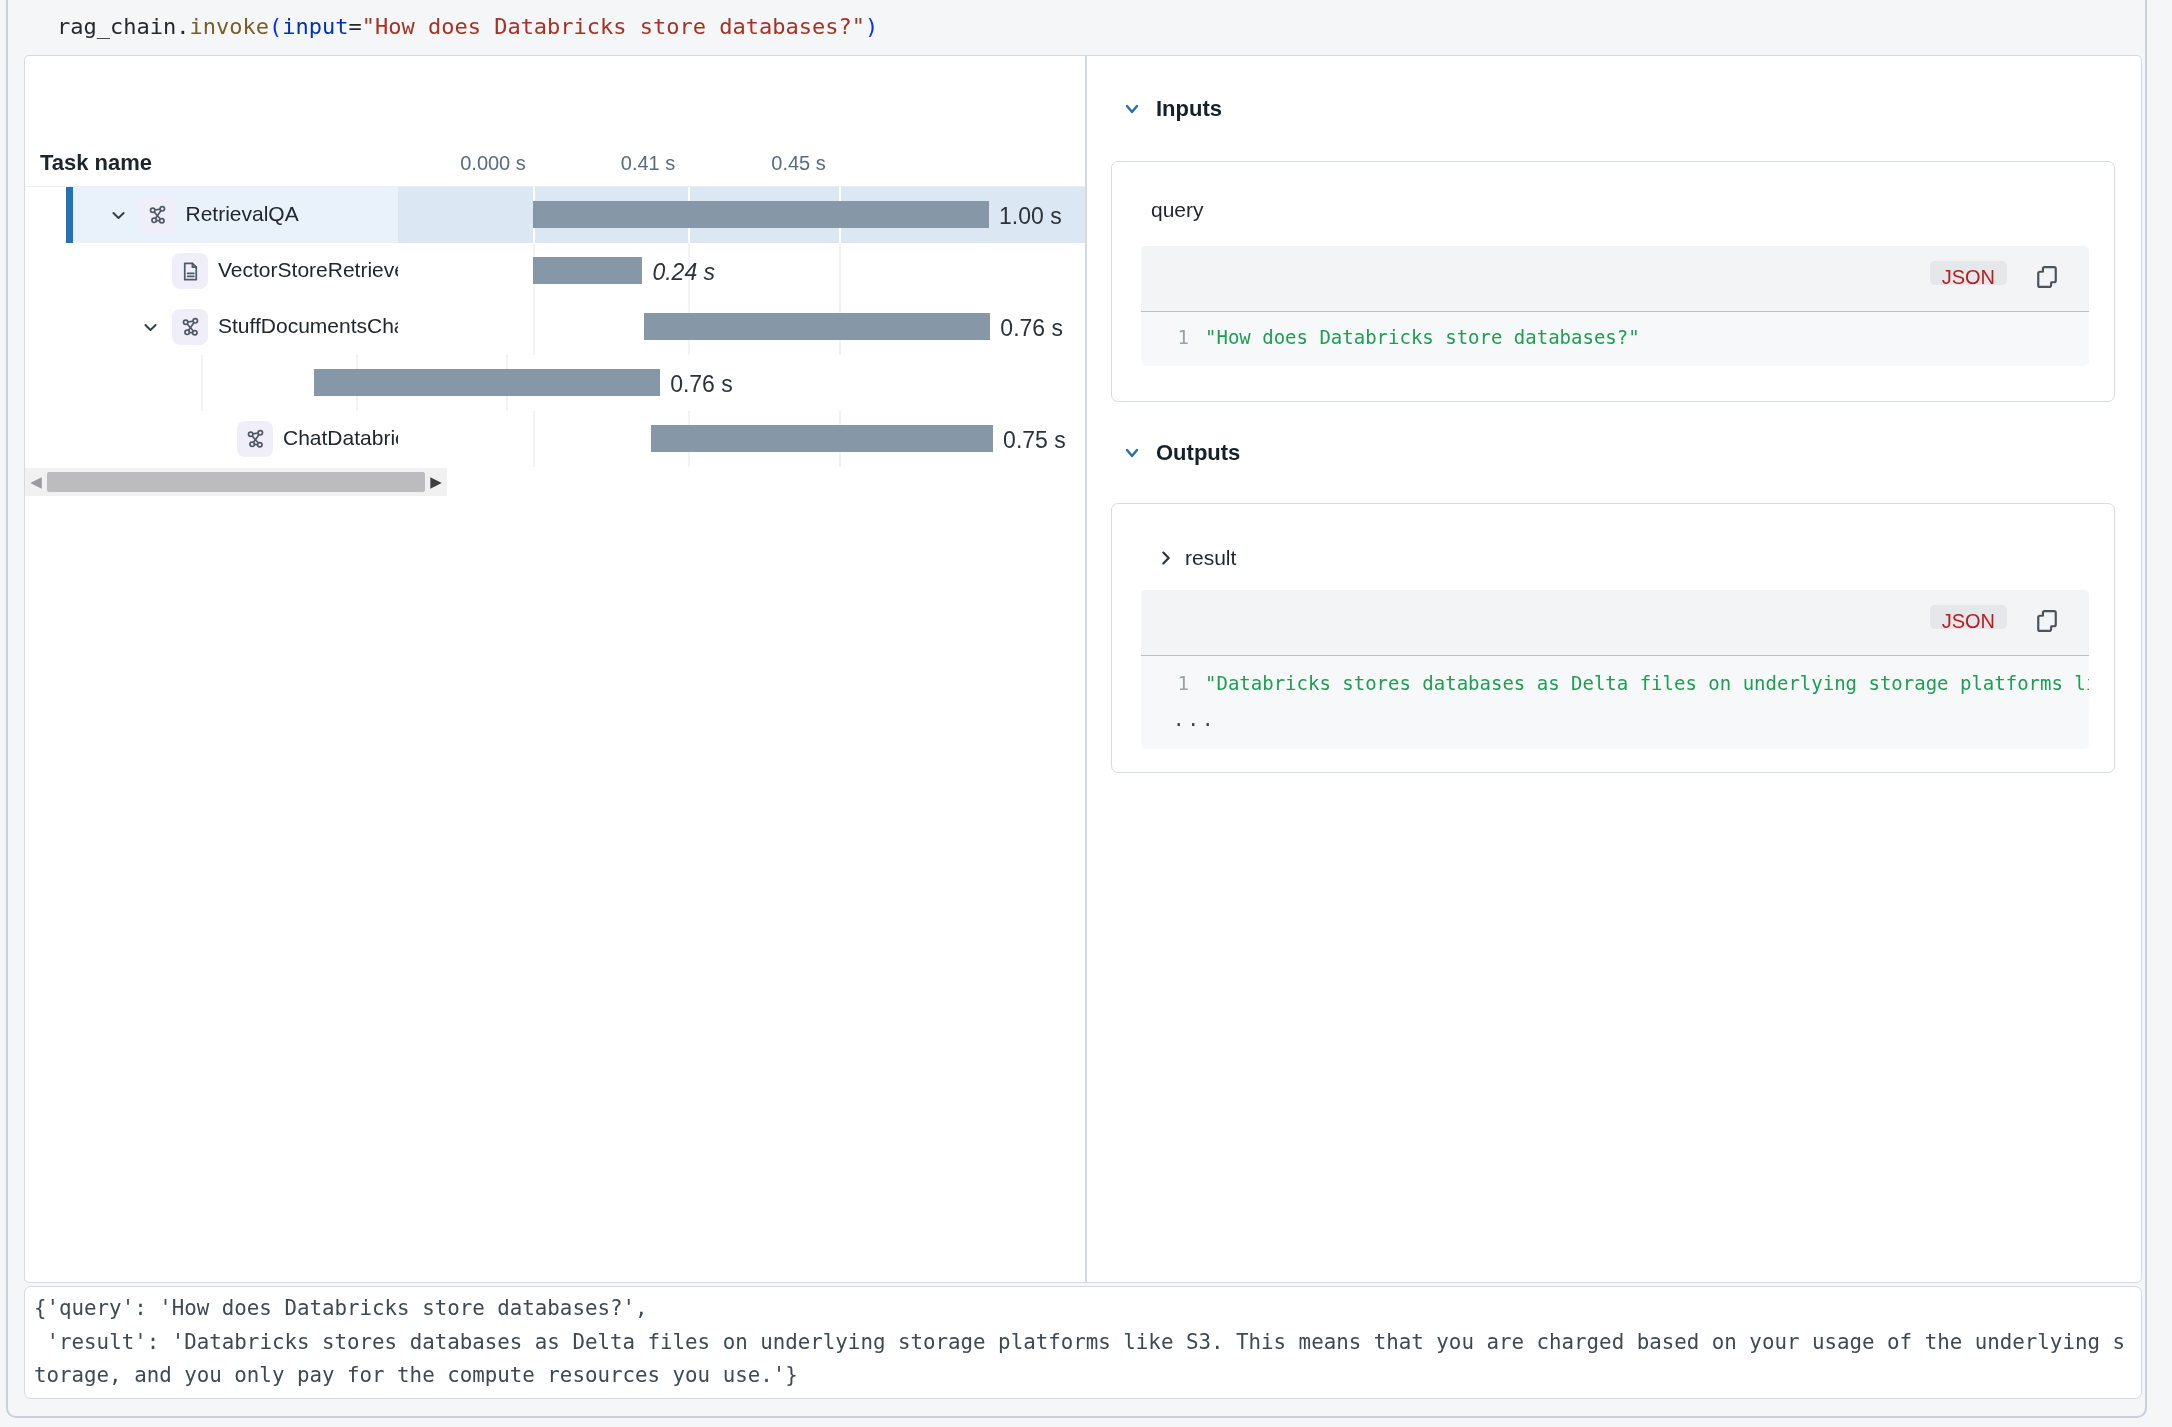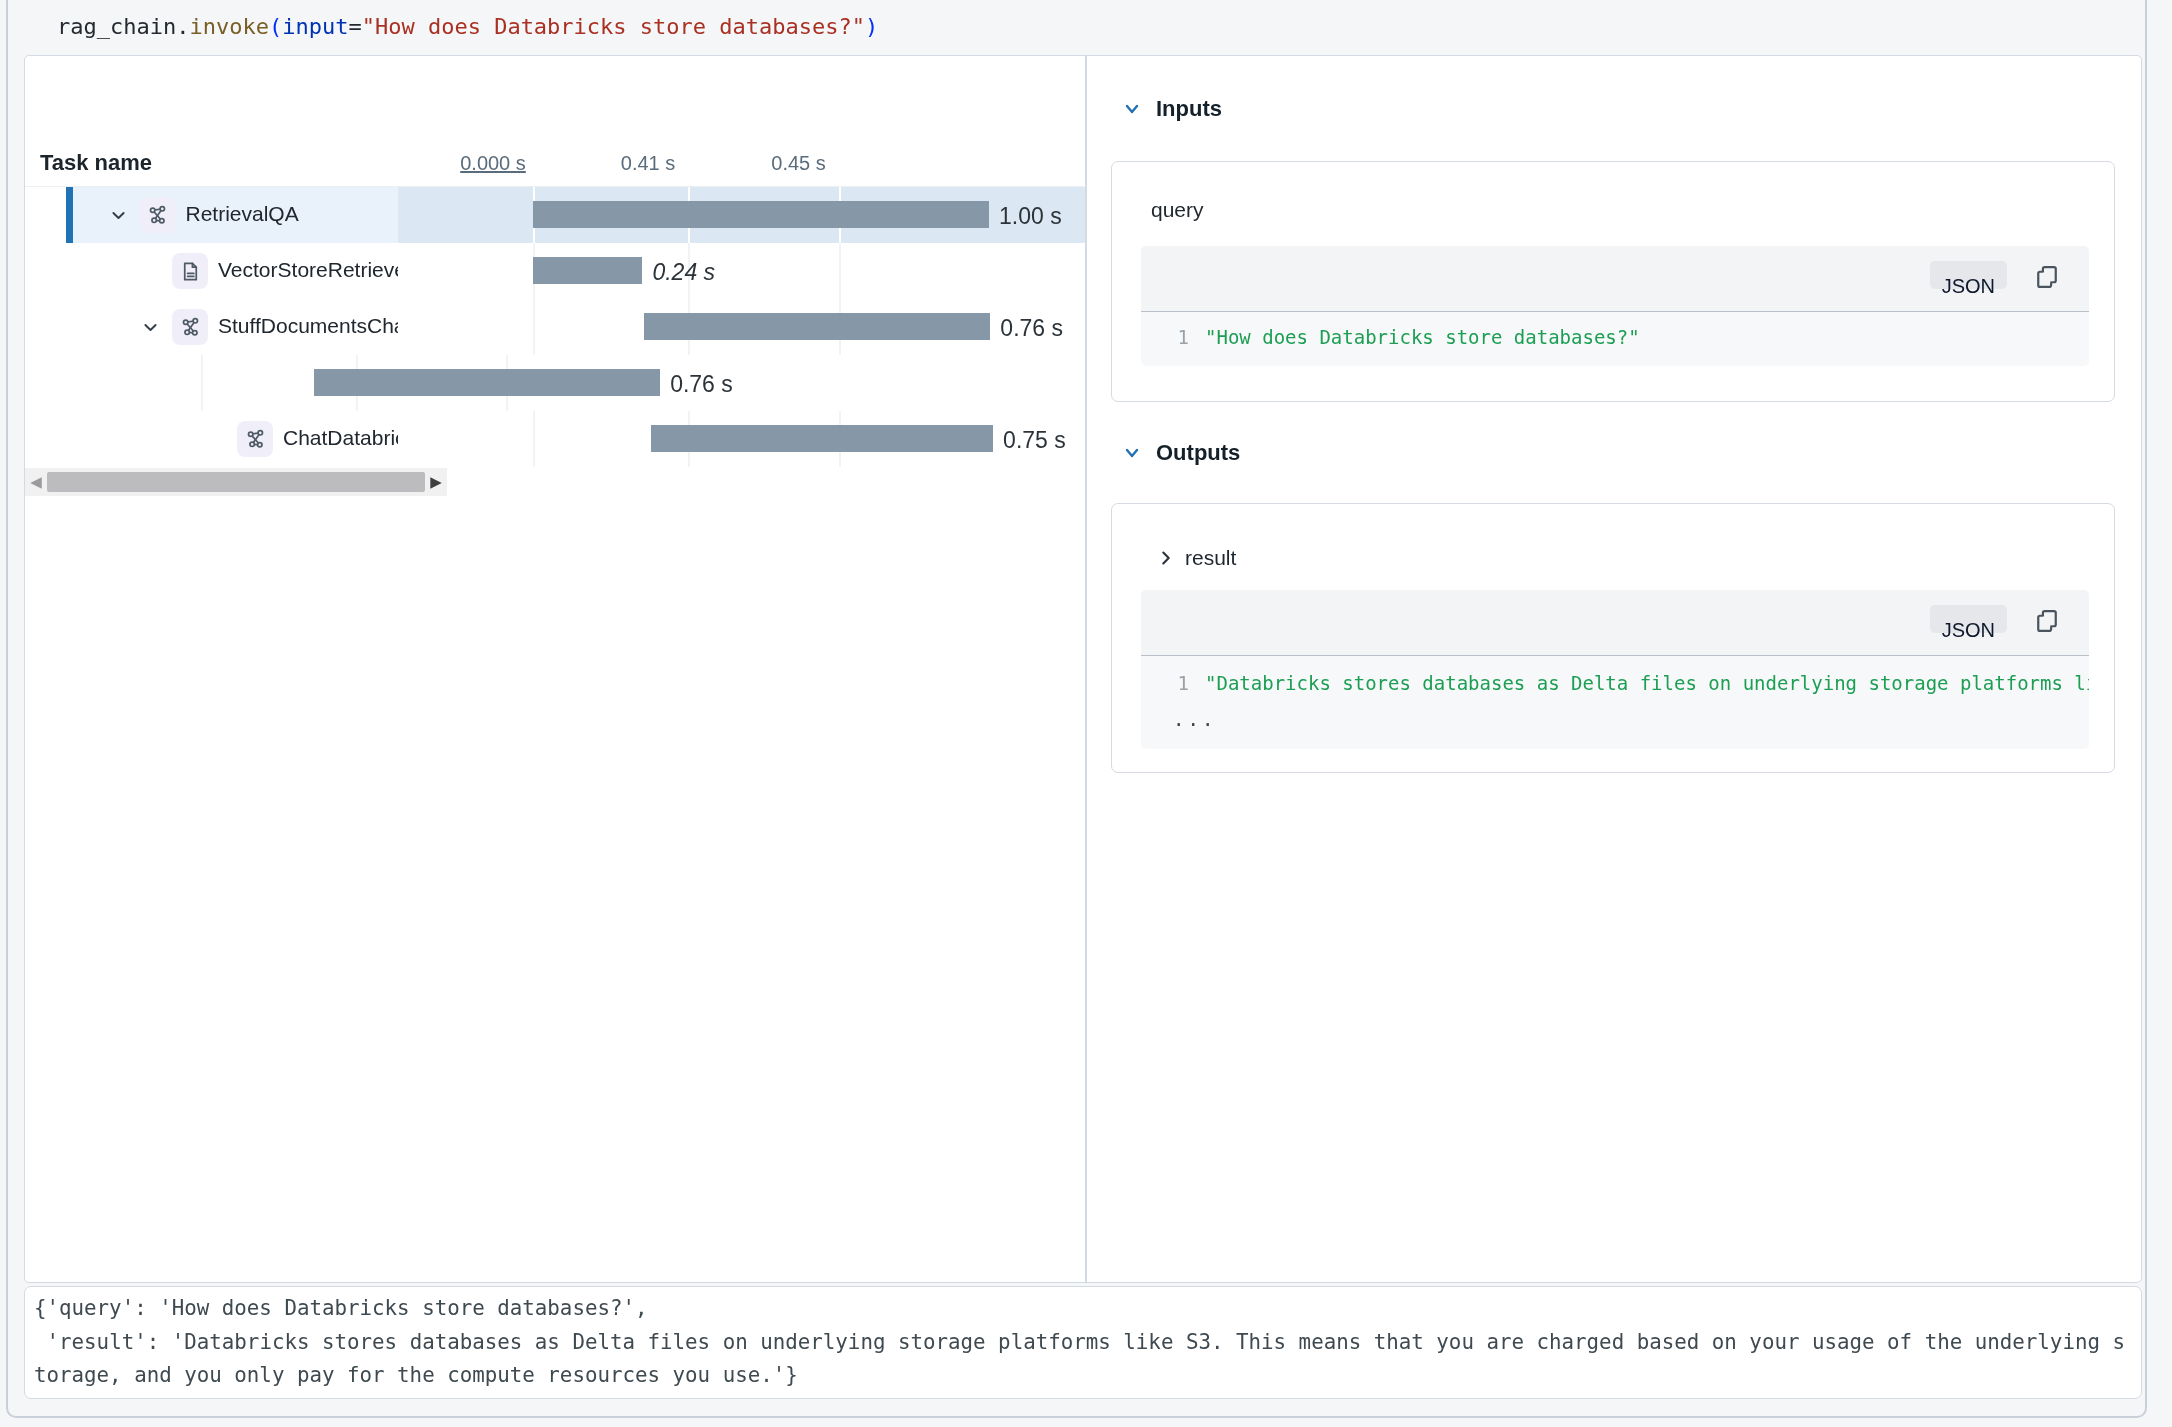--- a/index.html
+++ b/index.html
@@ -57,22 +57,22 @@
   #hs-thumb { height:20px; flex:1; background:#bcbcbe; border-radius:2px; cursor:pointer; }
 
   
   .section-head { position:absolute; display:flex; align-items:center; cursor:pointer; }
   .section-title { font-size:22px; font-weight:600; color:#14212a; margin-left:14px; }
   .card { position:absolute; background:#fff; border:1.5px solid #d6dbe2; border-radius:7px; }
   .field-label { font-size:21px; font-weight:500; color:#1f262d; }
   .code-block { position:absolute; border-radius:5px; overflow:hidden; }
   .cb-head { position:relative; height:66px; background:#f3f4f6; border-bottom:1.5px solid #b9c0c8; }
   .cb-body { position:relative; background:#f7f8f9; }
-  .json-pill { position:absolute; right:82px; top:15px; height:24px; padding:14px 12px; background:#e5e7eb;
-               border:none; border-radius:5px; font-size:20px; color:#0f172a; cursor:pointer;
+  .json-pill { position:absolute; right:82px; top:15px; height:24px; padding:5px 12px; background:#e5e7eb;
+               border:none; border-radius:5px; font-size:20px; color:#b91c1c; cursor:pointer;
                font-family:"Liberation Sans", sans-serif; }
   .copy-btn { position:absolute; right:28px; top:17px; background:none; border:none; cursor:pointer; }
   .code-row { position:absolute; left:0; right:0; display:flex; font-family:"DejaVu Sans Mono", monospace; font-size:19px; }
   .line-no { width:48px; text-align:right; color:#99a1a9; flex:none; }
   .line-val { margin-left:16px; color:#1c9e53; white-space:pre; overflow:hidden; flex:1; }
   .ellipsis-row { color:#3c4248; letter-spacing:3px; }
 
   
   #bottom-card { position:absolute; left:24px; top:1286px; width:2118px; height:113px;
                  background:#fff; border:1.5px solid #d5dae1; border-radius:7px; overflow:hidden; }
@@ -87,21 +87,21 @@
   <div id="outer"></div>
 
   <div id="code-line"><span style="color: rgb(36, 41, 47);">rag_chain</span><span style="color: rgb(36, 41, 47);">.</span><span style="color: rgb(121, 94, 38);">invoke</span><span style="color: rgb(4, 49, 250);">(</span><span style="color: rgb(0, 51, 179);">input</span><span style="color: rgb(36, 41, 47);">=</span><span style="color: rgb(169, 48, 34);">"How does Databricks store databases?"</span><span style="color: rgb(4, 49, 250);">)</span></div>
 
   <div id="main-card"></div>
   <div id="panel-divider"></div>
 
 
   <div id="tree-header-label">Task name</div>
   <div id="tick-row">
-      <div class="tick-label" style="left: 493px; text-decoration: underline;">0.000 s</div>
+      <div class="tick-label" style="left: 493px;">0.000 s</div>
       <div class="tick-label" style="left: 648.04px;">0.41 s</div>
       <div class="tick-label" style="left: 798.52px;">0.45 s</div>
     </div>
   <div id="header-rule"></div>
 
   <div id="rows">
       <div class="trow selected" style="top: 187px;">
         <div class="trow-name">
           <div class="row-accent"></div>
           <span class="row-chevron" style="left: 44px;"><svg width="17" height="17" viewBox="0 0 20 20" fill="none" stroke="#33404b" stroke-width="2.3" stroke-linecap="round" stroke-linejoin="round">

